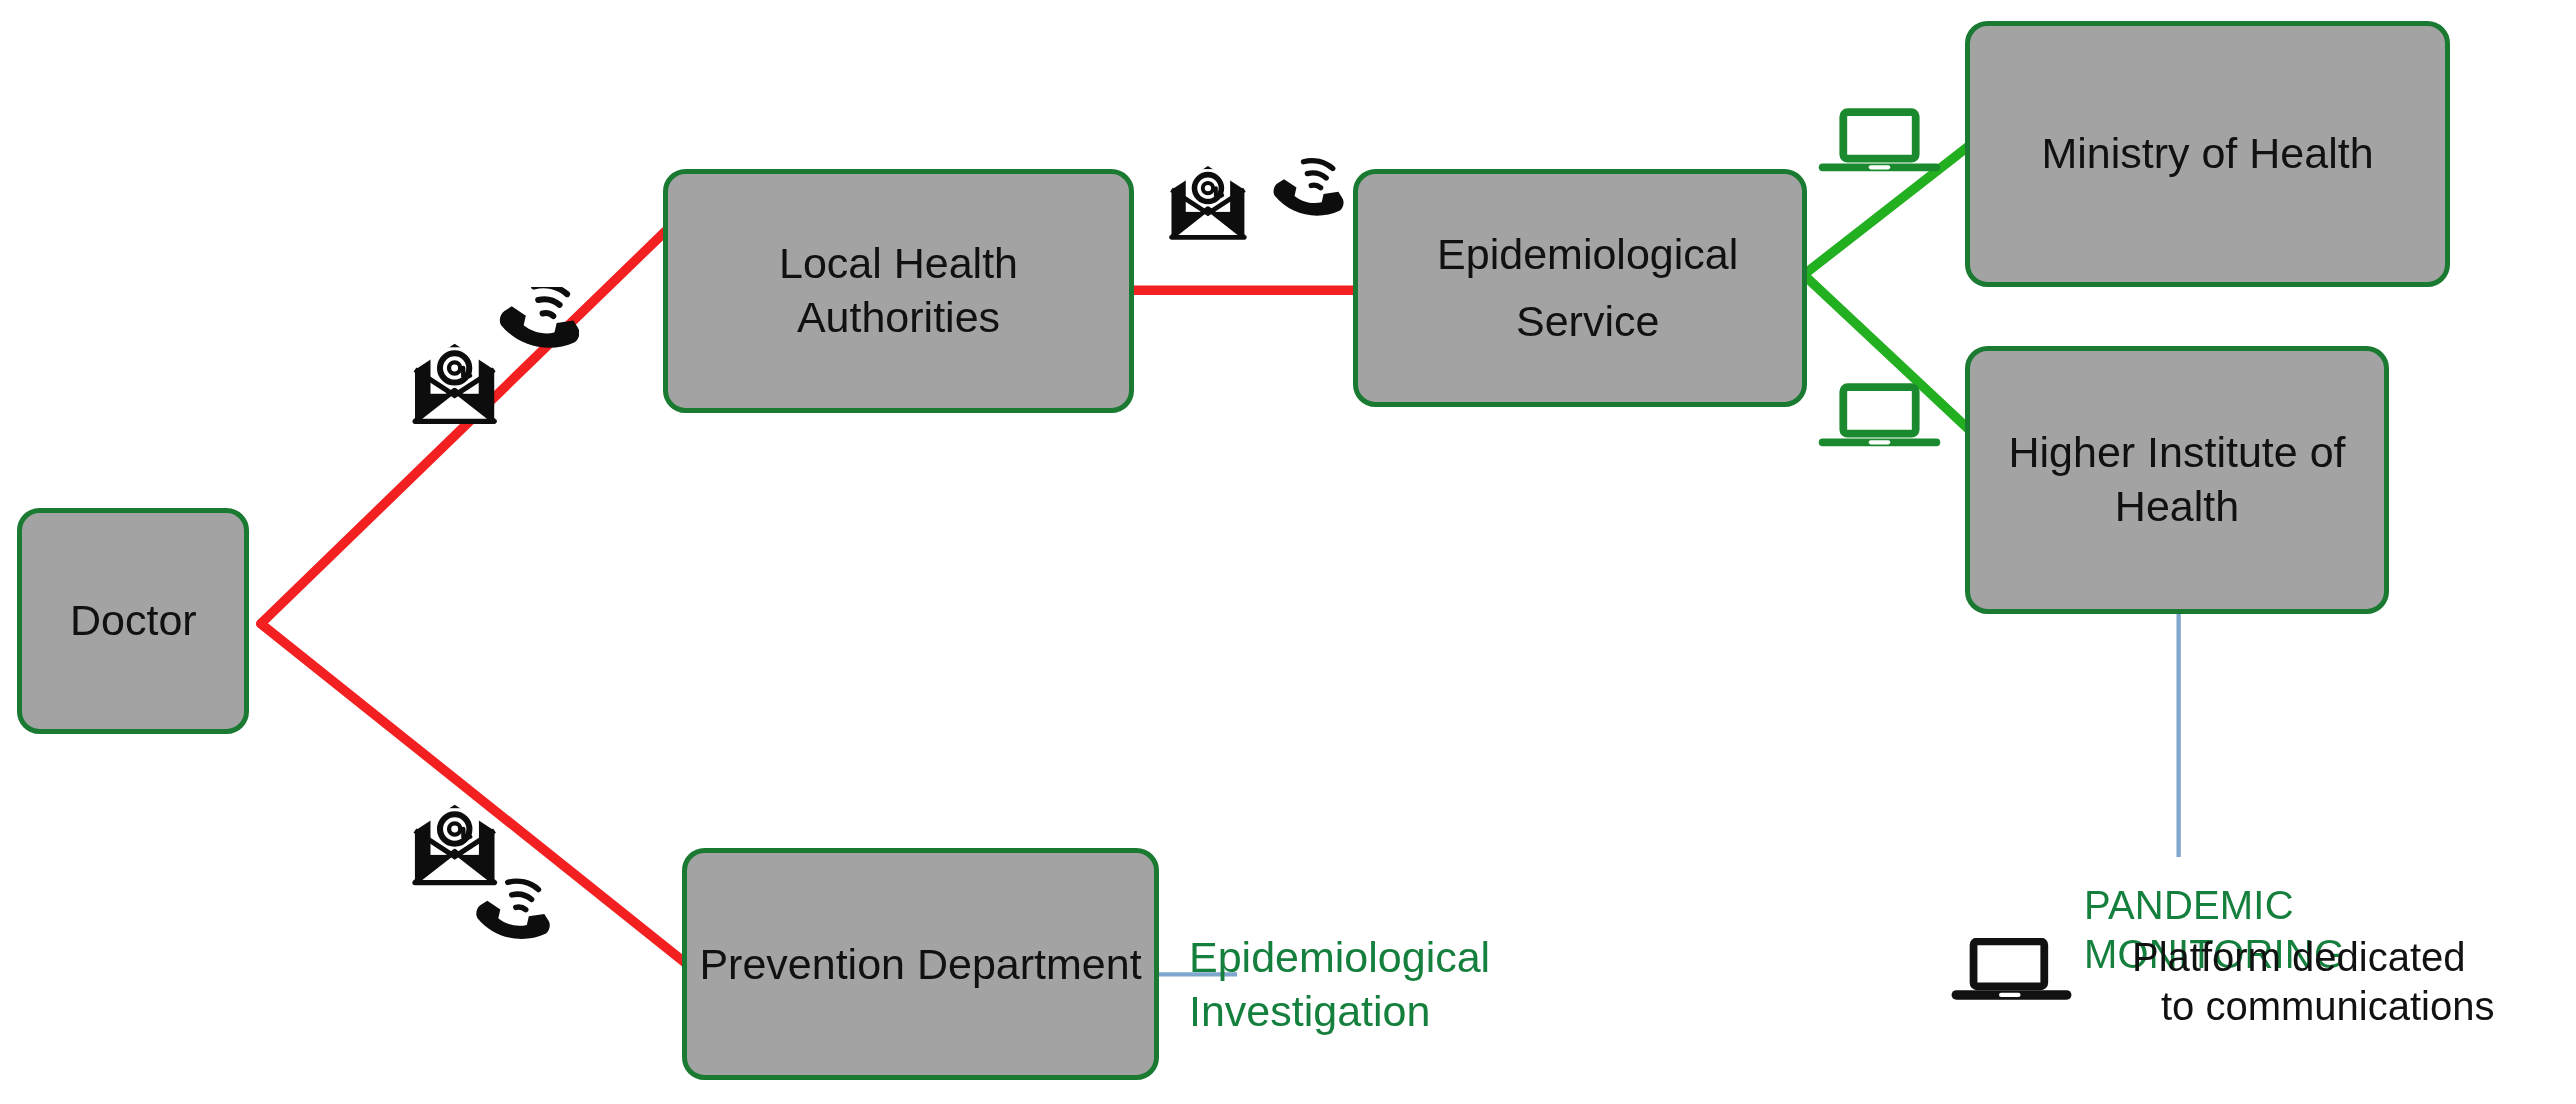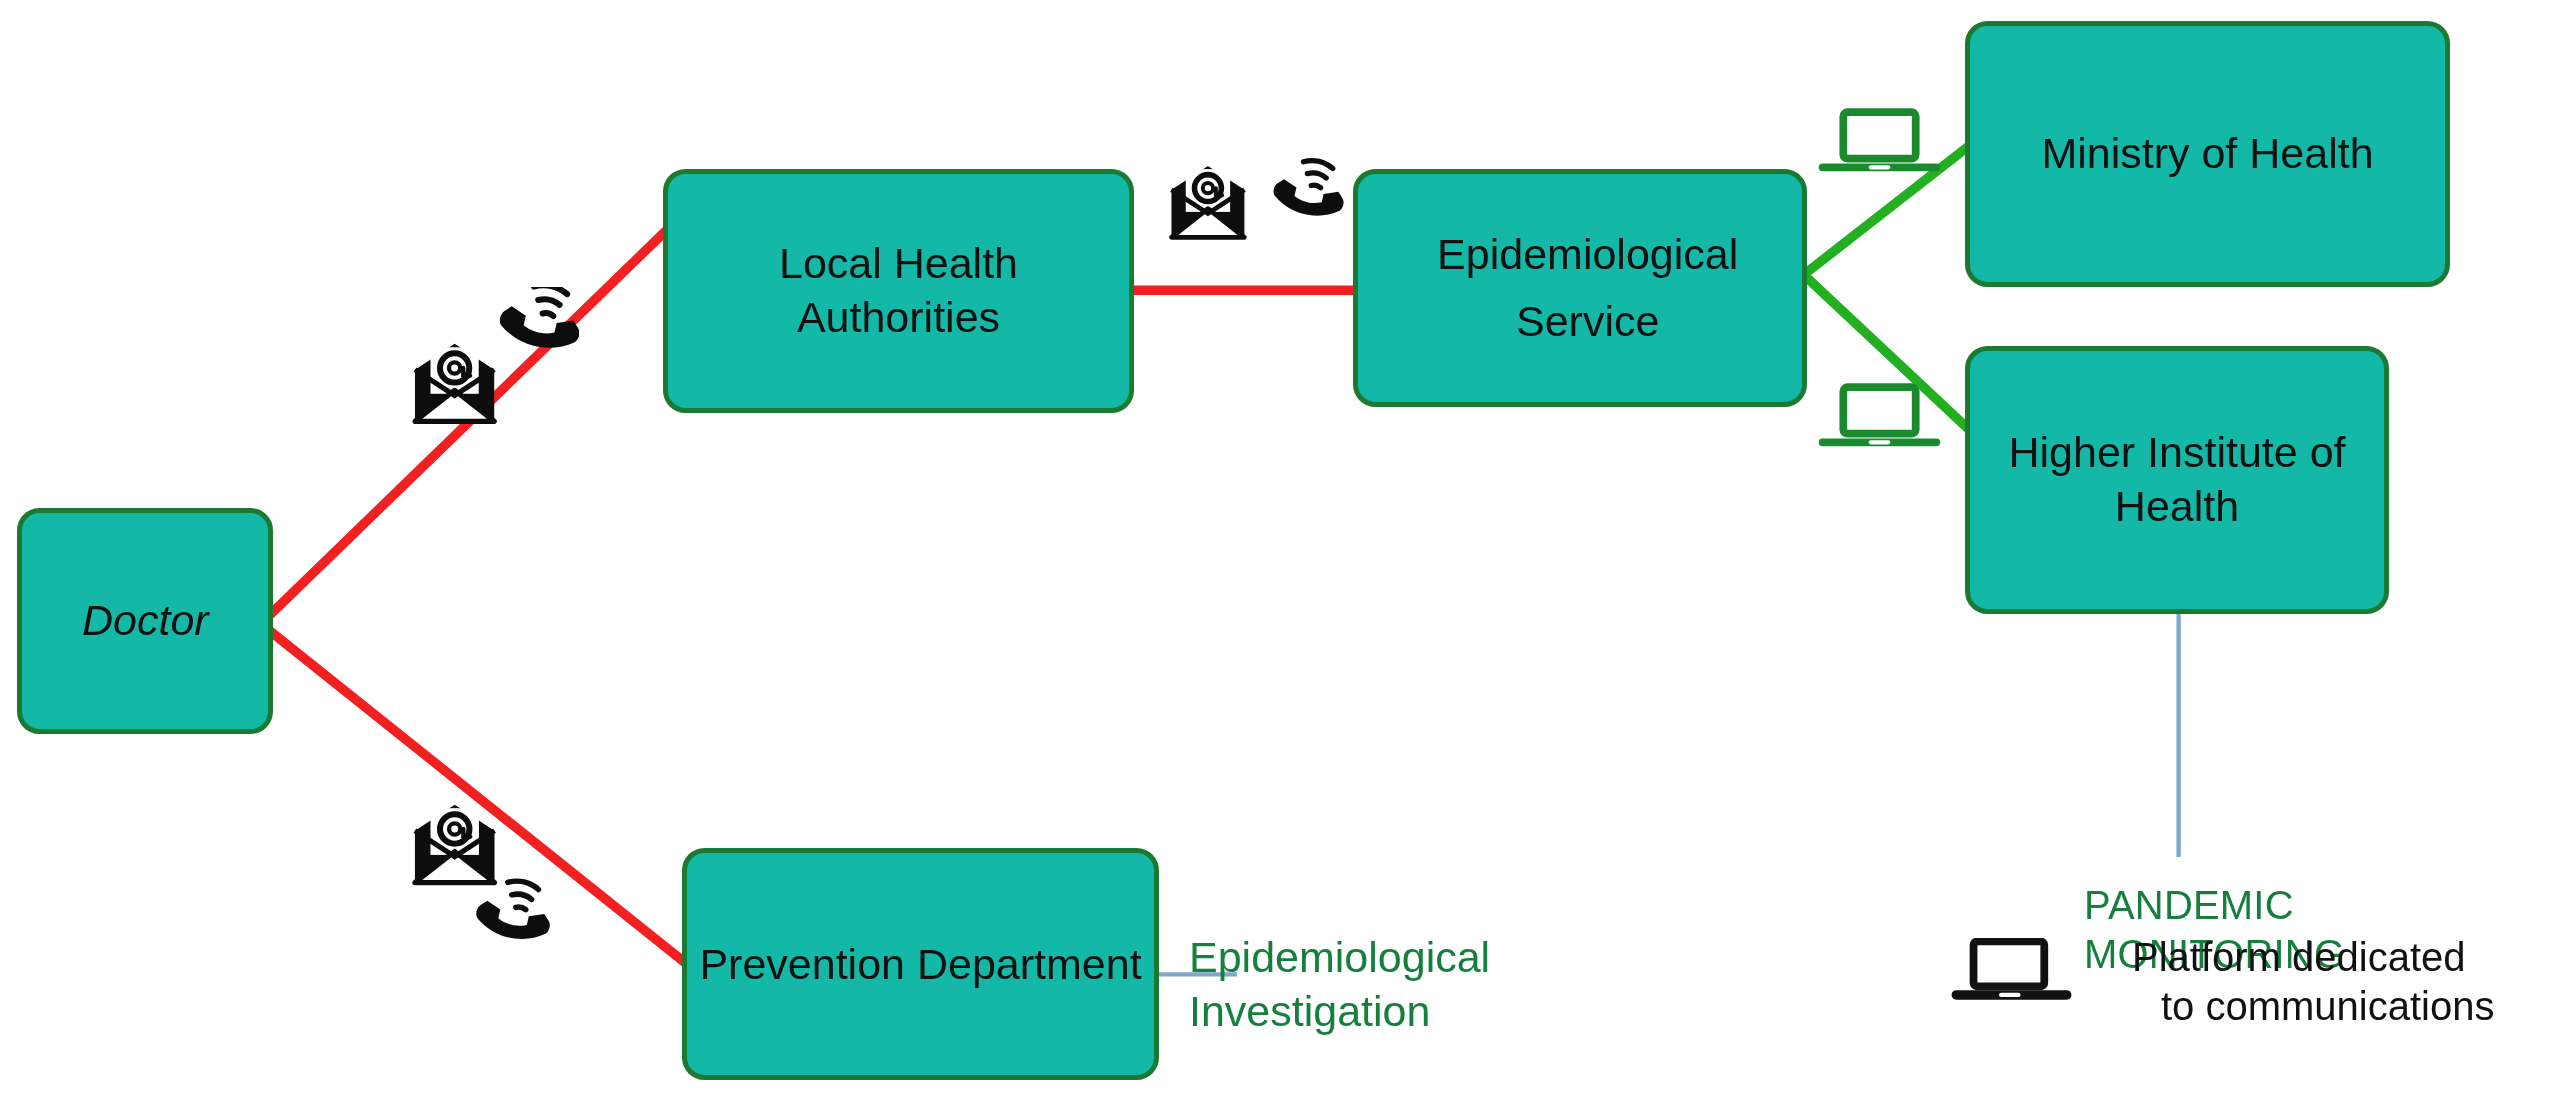--- a/index.html
+++ b/index.html
@@ -4,32 +4,32 @@
 <style>
   html,body{margin:0;padding:0;background:#ffffff;}
   body{font-family:"Liberation Sans",sans-serif;}
   #stage{position:relative;width:2576px;height:1104px;background:#ffffff;overflow:hidden;}
 
   .node{
     position:absolute;
     box-sizing:border-box;
     border:5.2px solid #1B7A32;
     border-radius:22.5px;
-    background:#14b8a6;
+    background:#a3a3a3;
     display:flex;
     align-items:center;
     justify-content:center;
     text-align:center;
     color:#111111;
     line-height:1.25;
     z-index:3;
   }
   .node .label{ padding:0 8.6px; display:block; }
 
-  #node-doctor{ left:17.3px;  top:508px;  width:256px; height:226px; font-size:43px;font-style:italic; }
+  #node-doctor{ left:17.3px;  top:508px;  width:232px; height:226px; font-size:43px; }
   #node-lha{    left:663px; top:169px;  width:471px; height:244px; font-size:43px; }
   #node-epi{    left:1353px;top:169px;  width:454px; height:238px; font-size:43px; }
   #node-moh{    left:1965px;top:21px;   width:485px; height:266px; font-size:43px; }
   #node-hih{    left:1965px;top:346px;  width:424px; height:268px; font-size:43px; }
   #node-prev{   left:682px; top:848px;  width:477px; height:232px; font-size:43px; }
 
   #node-epi .label{ line-height:1.55;padding-left:24px; }
   #node-prev .label{ line-height:1.35; }
 
   svg#wires{ position:absolute; left:0; top:0; width:2576px; height:1104px; z-index:1; }

